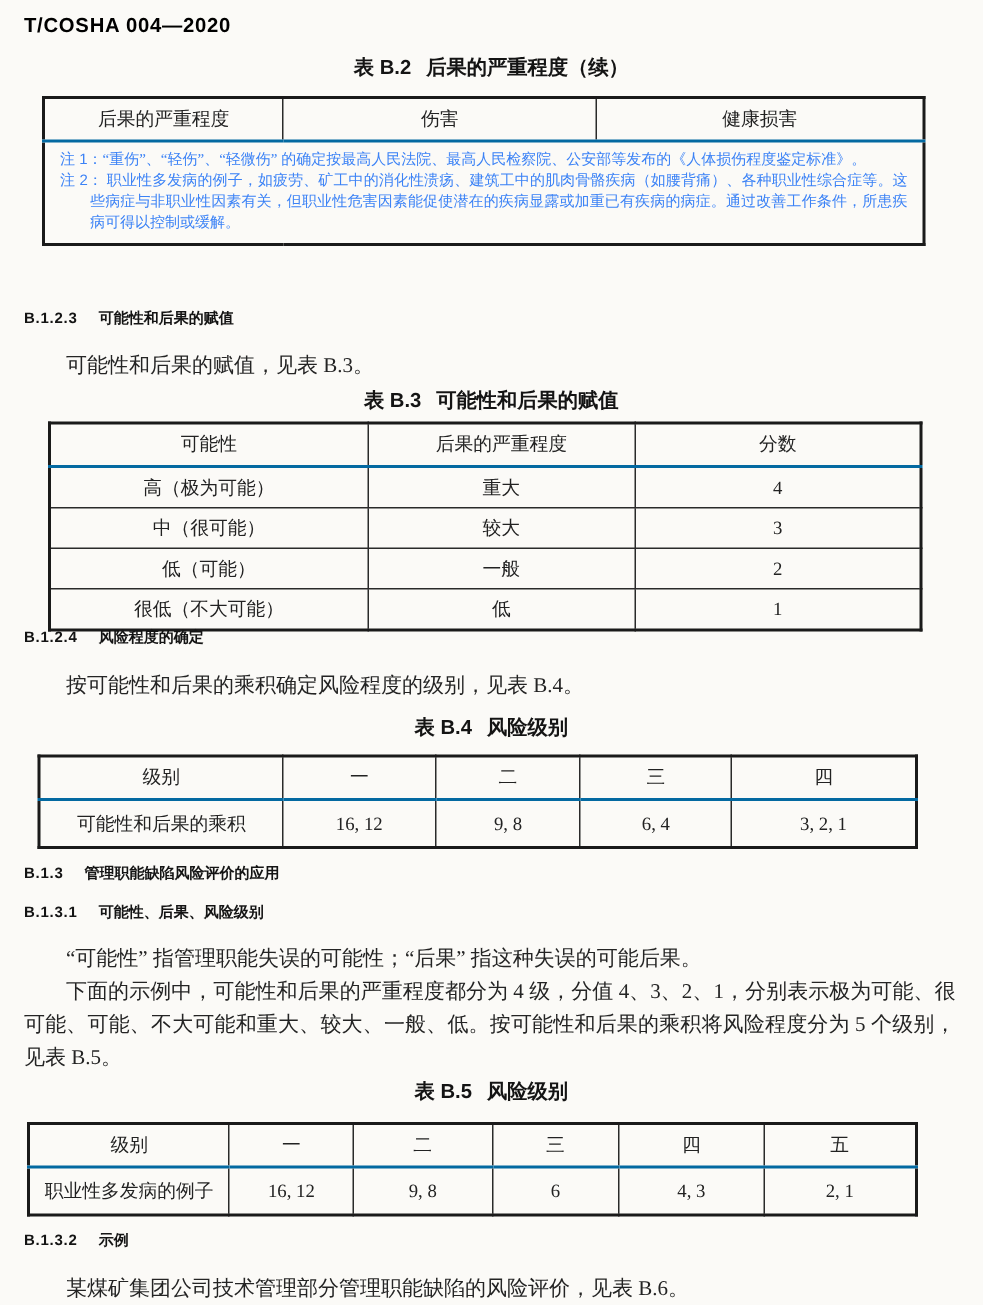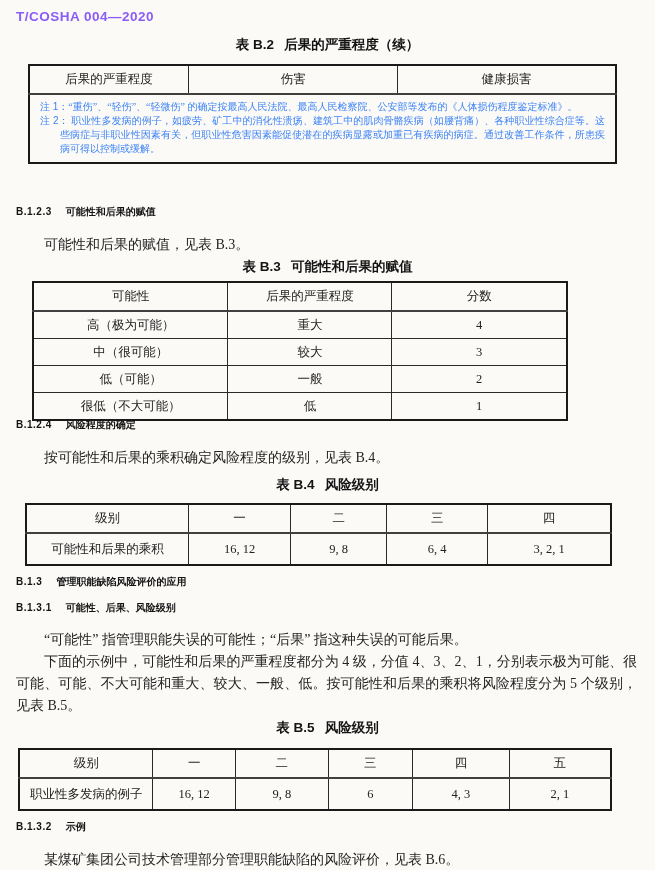--- a/index.html
+++ b/index.html
@@ -10,40 +10,40 @@
     font-family: "Liberation Serif", serif;
     overflow: hidden;
     position: relative;
   }
   .page { width: 655px; height: 870px; position: relative; }
 
   .doc-code {
     position: absolute; top: 9px; left: 16px;
     font-family: "Liberation Sans", sans-serif;
     font-weight: bold; font-size: 13.5px; letter-spacing: 0.5px;
-    color: #8b5cf6;
+    color: #000000;
   }
 
   .tbl-title {
     text-align: center;
     font-family: "Liberation Sans", sans-serif;
     font-weight: bold; font-size: 13.5px;
     color: #141414;
   }
   .tbl-title .gap { display: inline-block; width: 10px; }
 
   table { border-collapse: collapse; table-layout: fixed; }
   td, th {
     border: 1px solid #2a2a2a;
     font-size: 12.5px; font-weight: normal;
     text-align: center; vertical-align: middle;
     padding: 2px 4px; color: #222;
   }
   .doc-table { border: 2px solid #1a1a1a; }
-  .doc-table tr.hdr td { height: 23px; border-bottom: 2px solid #404040; }
+  .doc-table tr.hdr td { height: 23px; border-bottom: 2px solid #0369a1; }
 
   
   .t-b2 { position: absolute; left: 28px; top: 64px; width: 589px; }
   .t-b2 col.c1 { width: 27.2%; } .t-b2 col.c2 { width: 35.6%; } .t-b2 col.c3 { width: 37.2%; }
   .t-b2 .notes-cell { text-align: left; padding: 5px 10px 6px 10px; }
   .note { font-size: 10px; line-height: 14px; text-align: justify; color: #3b82f6; }
   .note .nlabel { font-family: "Liberation Sans", sans-serif; }
   .note-1 { padding-left: 4.6em; text-indent: -4.6em; }
   .note-2 { padding-left: 2em; text-indent: -2em; }
 
@@ -57,21 +57,21 @@
   .h-sec .num { margin-right: 14px; letter-spacing: 0.5px; }
 
   .para {
     position: absolute; left: 16px; right: 18px;
     font-size: 14px; line-height: 22px;
     text-align: justify; color: #242424;
   }
   .indent { text-indent: 2em; }
 
   
-  .t-b3 { position: absolute; left: 32px; top: 281px; width: 536px; padding-left: 21px; }
+  .t-b3 { position: absolute; left: 32px; top: 281px; width: 583px; padding-left: 21px; }
   .t-b3 col.c1 { width: 36.5%; } .t-b3 col.c2 { width: 30.7%; } .t-b3 col.c3 { width: 32.8%; }
   .t-b3 td { height: 22px; }
 
   
   .t-b4 { position: absolute; left: 25px; top: 503px; width: 587px; }
   .t-b4 col.c1 { width: 27.8%; } .t-b4 col.c2 { width: 17.4%; }
   .t-b4 col.c3 { width: 16.5%; } .t-b4 col.c4 { width: 17.2%; } .t-b4 col.c5 { width: 21.1%; }
   .t-b4 td { height: 26px; }
 
   

